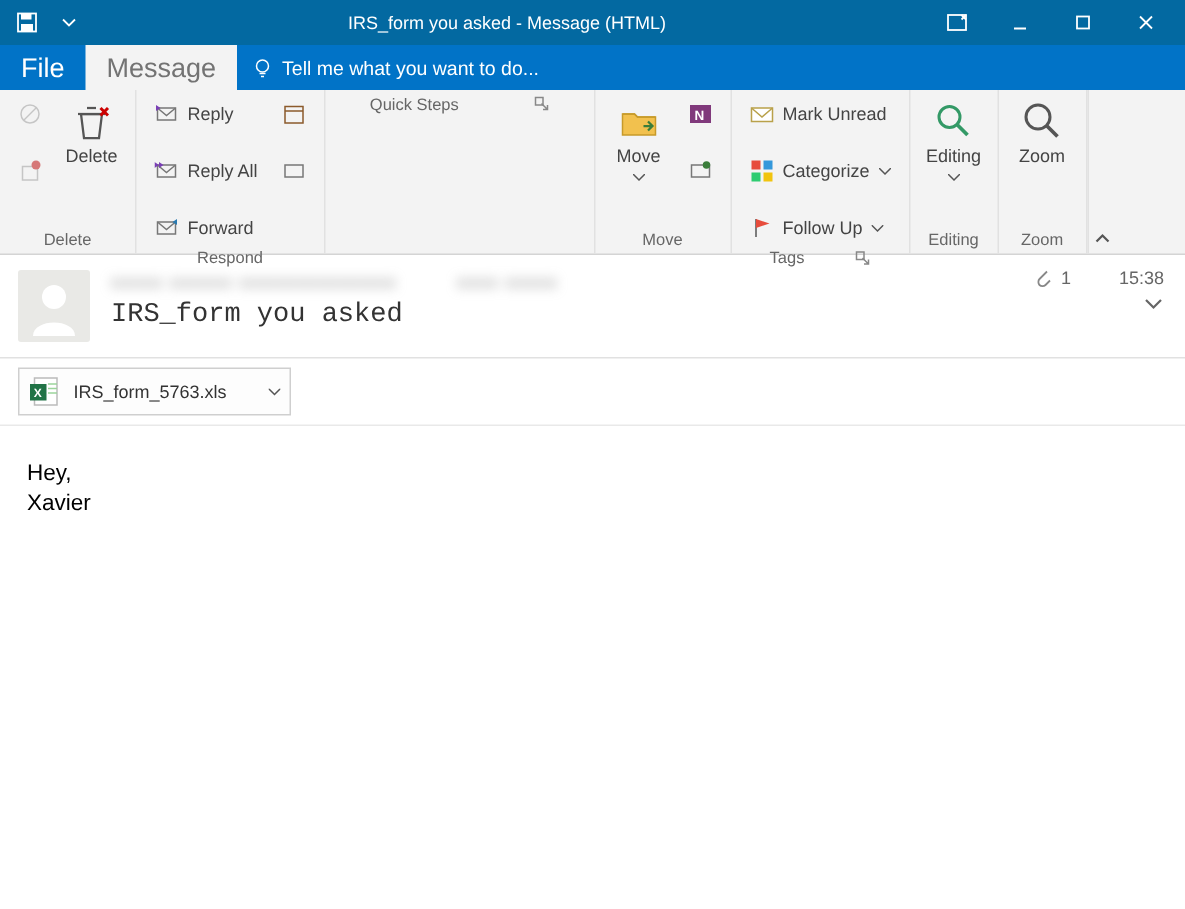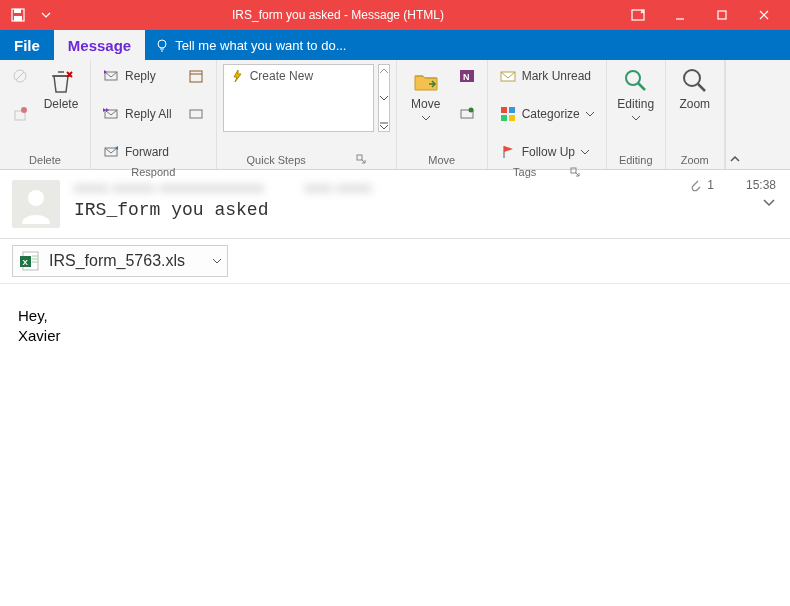--- a/index.html
+++ b/index.html
@@ -1,30 +1,30 @@
 <!DOCTYPE html>
 <html><head>
 <meta charset="utf-8">
 <style>
 * { margin: 0; padding: 0; box-sizing: border-box; font-family: "Segoe UI", Tahoma, sans-serif; }
 body { width: 790px; height: 606px; background: #fff; overflow: hidden; font-size: 13px; color: #333; }
 
 
-.titlebar { height: 30px; background: #ef4444; color: #fff; display: flex; align-items: center; padding: 0 6px; }
+.titlebar { height: 30px; background: #0369a1; color: #fff; display: flex; align-items: center; padding: 0 6px; }
 .titlebar .left { display: flex; gap: 4px; }
 .titlebar .center { flex: 1; text-align: center; font-size: 12px; }
 .titlebar .right { display: flex; gap: 2px; }
 .tb-btn { width: 40px; height: 30px; display: flex; align-items: center; justify-content: center; cursor: pointer; }
 .qat-btn { width: 24px; height: 24px; display: flex; align-items: center; justify-content: center; cursor: pointer; }
 .tb-btn svg, .qat-btn svg { stroke: #fff; fill: none; stroke-width: 1.2; }
 
 
 .tabrow { height: 30px; background: #0173c7; color: #fff; display: flex; align-items: stretch; }
-.tabrow .tab { padding: 0 14px; display: flex; align-items: center; font-size: 15px; cursor: pointer; font-weight: bold; }
-.tabrow .tab.active { background: #f3f3f3; color: #6d28d9; }
+.tabrow .tab { padding: 0 14px; display: flex; align-items: center; font-size: 18px; cursor: pointer; }
+.tabrow .tab.active { background: #f3f3f3; color: #737373; }
 .tell-me { display: flex; align-items: center; gap: 6px; padding: 0 10px; font-size: 13px; cursor: text; }
 .bulb { width: 14px; height: 14px; }
 
 
 .ribbon { height: 110px; background: #f3f3f3; border-bottom: 1px solid #d4d4d4; display: flex; }
 .group { border-right: 1px solid #e1e1e1; display: flex; flex-direction: column; padding: 2px 4px 0 4px; }
 .group-body { flex: 1; display: flex; align-items: flex-start; gap: 4px; padding: 2px 2px 0 2px; }
 .group-label { text-align: center; font-size: 11px; color: #666; padding: 2px 0 3px 0; }
 .bigbtn { display: flex; flex-direction: column; align-items: center; justify-content: flex-start; padding: 2px 4px; cursor: pointer; gap: 2px; min-width: 46px; }
 .bigbtn .lbl { font-size: 12px; color: #444; text-align: center; line-height: 1.1; }
@@ -46,21 +46,21 @@
 .blur { filter: blur(4px); color:#888; font-size:12px; letter-spacing:1px;}
 .subject { font-size: 18px; color: #333; margin-top: 2px; font-family: Liberation Mono, monospace; }
 .hdr-right { display: flex; flex-direction: column; align-items: flex-end; gap: 6px; font-size: 12px; color: #666; }
 .attach-ind { display:flex; gap:6px; align-items:center;}
 .chev-exp { cursor:pointer; }
 
 
 .attbar { padding: 6px 12px; border-bottom: 1px solid #e9e9e9; }
 .attachment { display: inline-flex; align-items: center; border: 1px solid #cfcfcf; background: #fdfdfd; padding: 4px 6px; gap: 8px; cursor: pointer;}
 .xls-ic { width: 22px; height: 22px; }
-.att-name { font-size: 16px; color: #333; }
+.att-name { font-size: 12px; color: #333; }
 .att-drop { padding-left: 20px; }
 
 
 .msgbody { padding: 22px 18px; font-family: "Times New Roman", serif; font-size: 15px; line-height: 1.35; color: #000; }
 .msgbody p { margin: 0; }
 </style>
 </head>
 <body>
 
 <div class="titlebar">
@@ -191,46 +191,20 @@
           <svg class="ic" viewBox="0 0 16 16">
               <rect x="2" y="4" width="12" height="8" fill="none" stroke="#777"></rect>
             </svg>
         </div>
       </div>
     </div>
     <div class="group-label">Respond</div>
   </div>
 
   <div class="group quicksteps">
-    <div class="group-body">
-      <div class="qs-box">
-        <svg width="14" height="14" viewBox="0 0 14 14">
-            <path d="M8 1 L4 8 L7 8 L5 13 L11 5 L8 5 Z" fill="#e6b800" stroke="#b38600"></path>
-          </svg>
-        <span style="font-size:12px;color:#555">Create New</span>
-      </div>
-      <div class="stack" style="border:1px solid #c6c6c6;background:#fff;height:68px;">
-        <div class="drop" style="height:22px">
-            <svg width="8" height="6" viewBox="0 0 8 6">
-              <path d="M0 5 L4 1 L8 5" fill="none" stroke="#999"></path>
-            </svg>
-          </div>
-        <div class="drop" style="height:22px">
-            <svg width="8" height="6" viewBox="0 0 8 6">
-              <path d="M0 1 L4 5 L8 1" fill="none" stroke="#555"></path>
-            </svg>
-          </div>
-        <div class="drop" style="height:22px">
-            <svg width="8" height="8" viewBox="0 0 8 8">
-              <line x1="0" y1="2" x2="8" y2="2" stroke="#555"></line>
-              <path d="M0 4 L4 8 L8 4" fill="none" stroke="#555"></path>
-            </svg>
-          </div>
-      </div>
-    </div>
     <div class="group-label" style="display:flex;justify-content:center;gap:50px;align-items:flex-start">
       <span>Quick Steps</span>
       <svg width="10" height="10" viewBox="0 0 10 10">
           <rect x="1" y="1" width="5" height="5" fill="none" stroke="#888"></rect>
           <path d="M5 5 L9 9 M9 6 L9 9 L6 9" fill="none" stroke="#888"></path>
         </svg>
     </div>
   </div>
 
   <div class="group">

